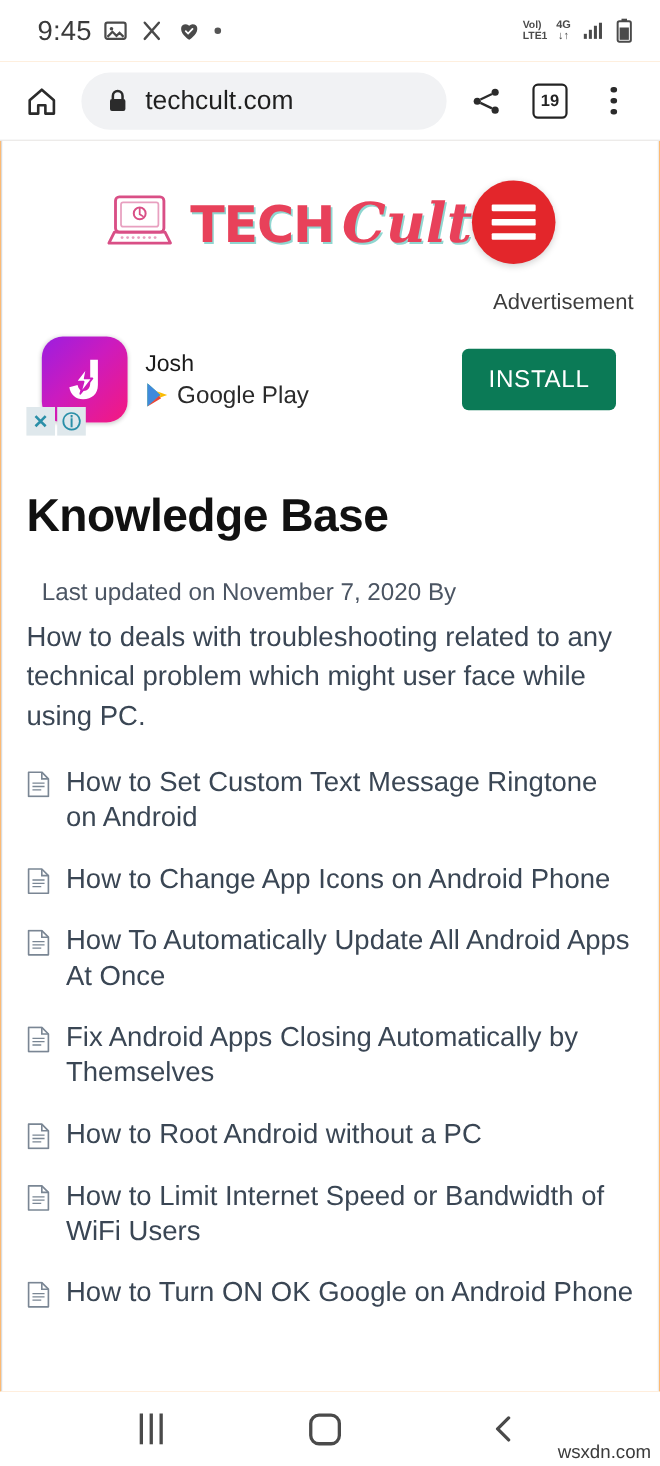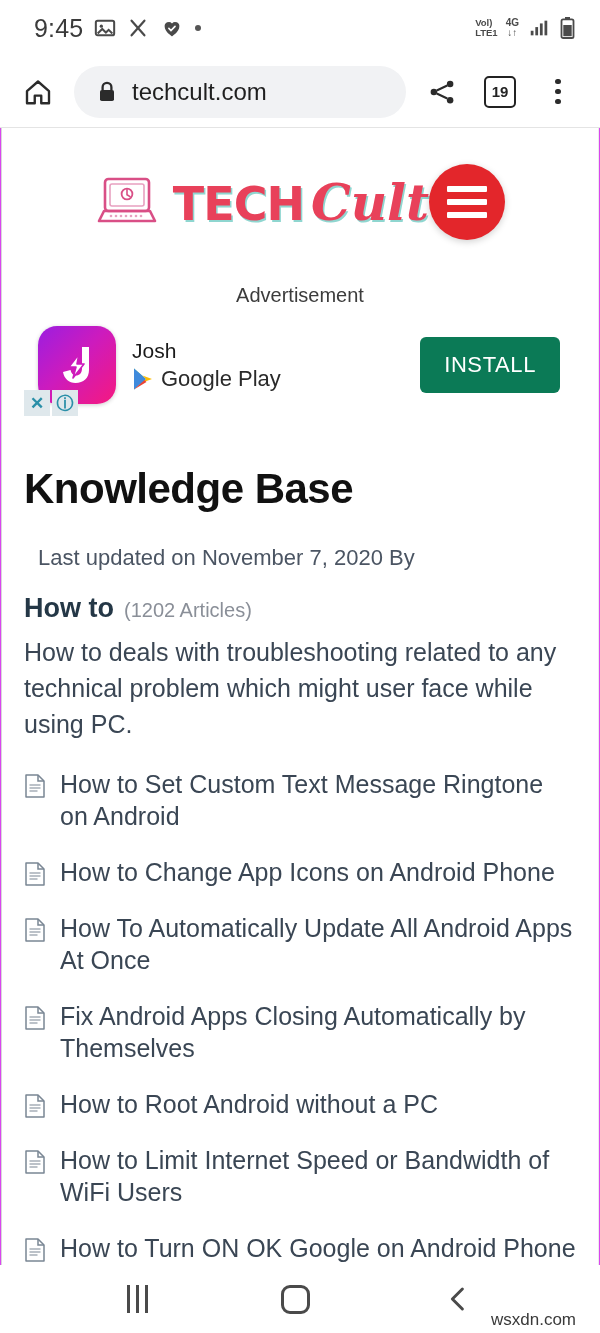--- a/index.html
+++ b/index.html
@@ -2,21 +2,21 @@
 <html><head>
 <meta charset="utf-8">
 <style>
   * { margin:0; padding:0; box-sizing:border-box; }
   html, body {
     width:600px; height:1333px;
     background:#ffffff;
     font-family:"Liberation Sans", sans-serif;
     overflow:hidden;
   }
-  .phone { position:relative; width:600px; height:1333px; background:#d946ef; display:flex; flex-direction:column; }
+  .phone { position:relative; width:600px; height:1333px; background:#fdba74; display:flex; flex-direction:column; }
 
   
   .statusbar {
     height:56px; flex:0 0 56px;
     display:flex; align-items:center; justify-content:space-between;
     padding:0 24px 0 34px; background:#fff;
   }
   .sb-left { display:flex; align-items:center; gap:11px; }
   .sb-time { font-size:25px; color:#3b3b3b; letter-spacing:.2px; }
   .sb-right { display:flex; align-items:center; gap:8px; }
@@ -72,21 +72,21 @@
     text-shadow:1.5px 1.5px 0 #8fd6d0;
   }
   .hamburger {
     width:76px; height:76px; border-radius:50%; background:#e3262b;
     display:flex; flex-direction:column; align-items:center; justify-content:center; gap:7px;
     box-shadow:0 2px 7px rgba(0,0,0,.18);
   }
   .hamburger i { display:block; width:40px; height:6px; background:#fff; border-radius:1px; }
 
   
-  .adlabel { text-align:center; font-size:20px; color:#3c3c3c; margin-top:44px; }
+  .adlabel { text-align:right; font-size:20px; color:#3c3c3c; margin-top:24px; }
   .adrow { display:flex; align-items:center; margin-top:14px; position:relative; height:88px; }
   .adicon-wrap { position:relative; width:78px; height:78px; flex:0 0 78px; margin-left:14px; }
   .adicon {
     width:78px; height:78px; border-radius:19px;
     background:linear-gradient(135deg,#9b1ee0 0%,#cc1bbe 45%,#f5197f 100%);
     display:flex; align-items:center; justify-content:center;
     box-shadow:0 1px 4px rgba(0,0,0,.2);
   }
   .adchoice { position:absolute; left:-14px; bottom:-12px; display:flex; align-items:center; gap:2px; }
   .adchoice span {
@@ -122,21 +122,21 @@
   
   .navbar {
     height:68px; flex:0 0 68px; background:#fff;
     display:flex; align-items:center; justify-content:space-around;
     padding:0 60px; position:relative;
   }
   .nav-recents { display:flex; gap:6px; }
   .nav-recents i { display:block; width:3px; height:28px; background:#4a4a4a; }
   .nav-home { width:29px; height:29px; border:3px solid #4a4a4a; border-radius:9px; }
   .watermark {
-    position:absolute; right:24px; bottom:3px;
+    position:absolute; right:8px; bottom:3px;
     font-size:17px; color:#3a3a3a; font-family:"Liberation Sans", sans-serif;
   }
 </style>
 </head>
 <body>
 
 <div class="phone">
 
   <div class="statusbar">
     <div class="sb-left">
@@ -290,24 +290,20 @@
             </span>
             <span class="adstore-name">Google Play</span>
           </span>
         </div>
         <button class="install-btn">INSTALL</button>
       </div>
 
       <h1 class="kb-title">Knowledge Base</h1>
       <div class="meta">Last updated on November 7, 2020 By</div>
 
-      <div class="cat-line">
-        <span class="cat-name">How to</span>
-        <span class="cat-count">(1202 Articles)</span>
-      </div>
       <p class="cat-desc">How to deals with troubleshooting related to any technical problem which might user face while using PC.</p>
 
       <div class="list">
         <div class="list-item">
           <span class="doc-icon ic">
             <svg width="22" height="24" viewBox="0 0 22 24">
                 <path d="M2 1h12l6 6v16H2z" fill="#fff" stroke="#7a8694" stroke-width="1.5" stroke-linejoin="round"></path>
                 <path d="M14 1v6h6" fill="none" stroke="#7a8694" stroke-width="1.5"></path>
                 <path d="M5.5 11h11M5.5 14h11M5.5 17h8" stroke="#7a8694" stroke-width="1.2"></path>
               </svg>

